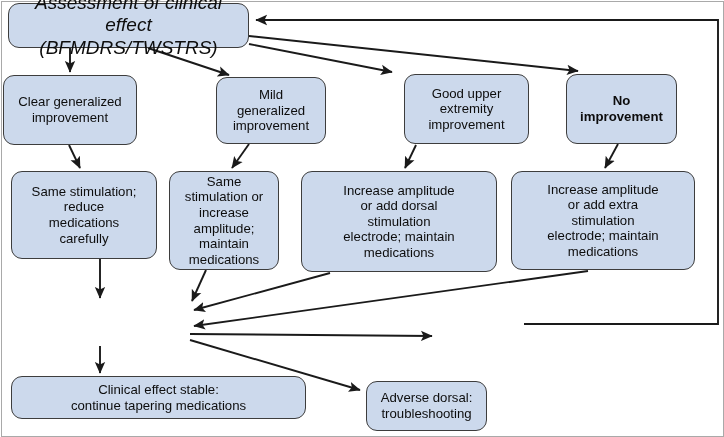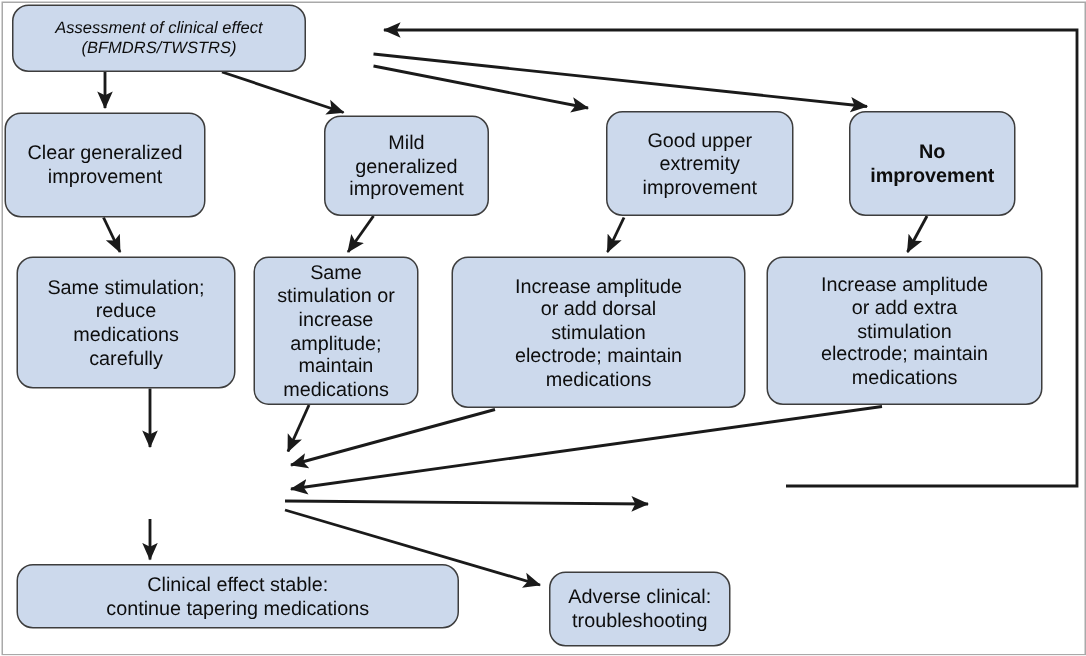--- a/index.html
+++ b/index.html
@@ -95,21 +95,21 @@
       <path d="M 588 271 L 194 326"></path>
 
       <path d="M 100 346 L 100 373"></path>
       <path d="M 190 334 L 432 336"></path>
       <path d="M 190 340 L 360 390"></path>
 
       <path d="M 524 324 L 718 324 L 718 20 L 256 20"></path>
     </g>
   </svg>
 
-  <div class="node italic" style="left:8px;top:3px;width:196px;height:45px;font-size:11px;">
+  <div class="node italic" style="left:8px;top:3px;width:241px;height:45px;font-size:19px;">
     <span class="txt">Assessment of clinical effect
 (BFMDRS/TWSTRS)</span>
   </div>
 
   <div class="node" style="left:3px;top:75px;width:134px;height:70px;">
     <span class="txt">Clear generalized
 improvement</span>
   </div>
 
   <div class="node" style="left:216px;top:77px;width:110px;height:67px;">
@@ -129,21 +129,21 @@
 improvement</span>
   </div>
 
   <div class="node" style="left:11px;top:171px;width:146px;height:88px;">
     <span class="txt">Same stimulation;
 reduce
 medications
 carefully</span>
   </div>
 
-  <div class="node" style="left:169px;top:171px;width:110px;height:99px;border-radius:10px;">
+  <div class="node" style="left:169px;top:171px;width:110px;height:99px;">
     <span class="txt">Same
 stimulation or
 increase
 amplitude;
 maintain
 medications</span>
   </div>
 
   <div class="node" style="left:301px;top:171px;width:196px;height:101px;">
     <span class="txt">Increase amplitude
@@ -162,17 +162,17 @@
   </div>
 
 
 
   <div class="node" style="left:11px;top:376px;width:295px;height:43px;">
     <span class="txt">Clinical effect stable:
 continue tapering medications</span>
   </div>
 
   <div class="node" style="left:366px;top:381px;width:121px;height:50px;">
-    <span class="txt">Adverse clinical:
+    <span class="txt">Adverse dorsal:
 troubleshooting</span>
   </div>
 
 </div>
 
 </body></html>

